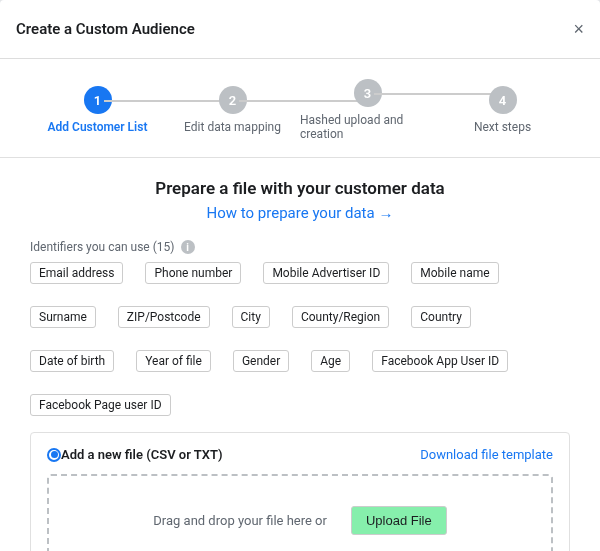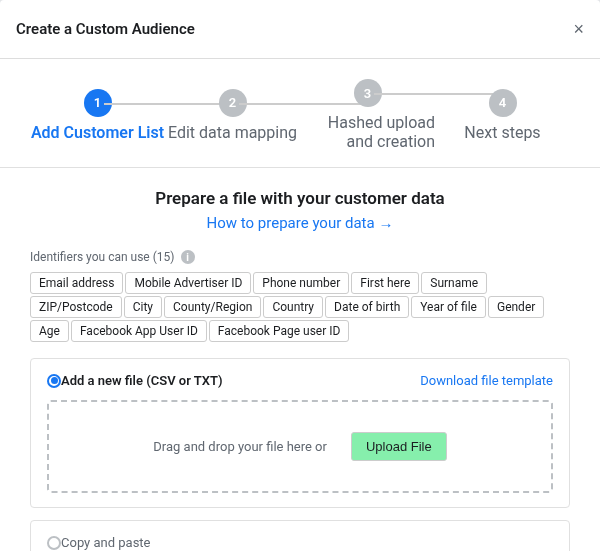--- a/index.html
+++ b/index.html
@@ -7,30 +7,30 @@
     .modal { background: #fff; width: 600px; min-height: 551px; border-radius: 4px; box-shadow: 0 4px 20px rgba(0,0,0,0.3); display: flex; flex-direction: column; }
     .modal-header { display: flex; justify-content: space-between; align-items: center; padding: 20px 16px; border-bottom: 1px solid #ddd; }
     .modal-title { font-size: 15px; font-weight: 600; color: #1c1e21; }
     .close-btn { background: none; border: none; font-size: 18px; color: #606770; cursor: pointer; line-height: 1; }
     .stepper { display: flex; align-items: center; padding: 20px 30px 16px; border-bottom: 1px solid #e0e0e0; }
     .step { display: flex; flex-direction: column; align-items: center; flex: 1; position: relative; }
     .step:not(:last-child)::after { content: ''; position: absolute; top: 14px; left: 55%; width: 90%; height: 2px; background: #ccc; }
     .step-circle { width: 28px; height: 28px; border-radius: 50%; display: flex; align-items: center; justify-content: center; font-size: 13px; font-weight: 600; margin-bottom: 6px; }
     .step-circle.active { background: #1877f2; color: #fff; }
     .step-circle.inactive { background: #bcc0c4; color: #fff; }
-    .step-label { font-size: 16px; text-align: right; color: #606770; }
+    .step-label { font-size: 12px; text-align: left; color: #606770; }
     .step-label.active { color: #1877f2; font-weight: 600; }
     .modal-body { padding: 20px 30px; flex: 1; }
     .section-title { text-align: center; font-size: 17px; font-weight: 600; color: #1c1e21; margin-bottom: 6px; }
     .how-to-link { text-align: center; margin-bottom: 18px; }
     .how-to-link a { color: #1877f2; text-decoration: none; font-size: 15px; }
     .identifiers-row { display: flex; align-items: center; margin-bottom: 8px; }
     .identifiers-label { font-size: 12px; color: #606770; margin-right: 6px; }
     .info-icon { width: 14px; height: 14px; border-radius: 50%; background: #bcc0c4; color: #fff; font-size: 10px; display: inline-flex; align-items: center; justify-content: center; font-weight: 700; cursor: pointer; }
-    .tags-container { display: flex; flex-wrap: wrap; gap: 2px; margin-bottom: 16px; }
+    .tags-container { display: flex; flex-wrap: wrap; gap: 22px; margin-bottom: 16px; }
     .tag { border: 1px solid #ccc; border-radius: 3px; padding: 3px 8px; font-size: 12px; color: #1c1e21; background: #fff; }
     .upload-section { border: 1px solid #e0e0e0; border-radius: 4px; padding: 14px 16px; margin-bottom: 12px; }
     .upload-header { display: flex; justify-content: space-between; align-items: center; margin-bottom: 12px; }
     .radio-label { display: flex; align-items: center; font-size: 13px; font-weight: 600; color: #1c1e21; cursor: pointer; }
     .radio-btn { width: 14px; height: 14px; border-radius: 50%; border: 2px solid #1877f2; display: flex; align-items: center; justify-content: center; }
     .radio-btn.selected::after { content: ''; width: 7px; height: 7px; border-radius: 50%; background: #1877f2; }
     .download-link { color: #1877f2; font-size: 13px; text-decoration: none; cursor: pointer; }
     .drop-zone { border: 2px dashed #bcc0c4; border-radius: 4px; padding: 30px 20px; display: flex; align-items: center; justify-content: center; gap: 24px; color: #606770; font-size: 13px; }
     .upload-btn { border: 1px solid #ccc; border-radius: 3px; padding: 6px 14px; background: #86efac; font-size: 13px; cursor: pointer; color: #1c1e21; }
     .copy-section { border: 1px solid #e0e0e0; border-radius: 4px; padding: 14px 16px; margin-bottom: 20px; }
@@ -74,23 +74,23 @@
 
     <div class="identifiers-row">
       <span class="identifiers-label">
         <span>Identifiers you can use</span>&nbsp;<span>(15)</span>
       </span>
       <span class="info-icon">i</span>
     </div>
 
     <div class="tags-container">
     <span class="tag">Email address</span>
+        <span class="tag">Phone number</span>
         <span class="tag">Mobile Advertiser ID</span>
-        <span class="tag">Phone number</span>
-        <span class="tag">First here</span>
+        <span class="tag">Mobile name</span>
         <span class="tag">Surname</span>
         <span class="tag">ZIP/Postcode</span>
         <span class="tag">City</span>
         <span class="tag">County/Region</span>
         <span class="tag">Country</span>
         <span class="tag">Date of birth</span>
         <span class="tag">Year of file</span>
         <span class="tag">Gender</span>
         <span class="tag">Age</span>
         <span class="tag">Facebook App User ID</span>

